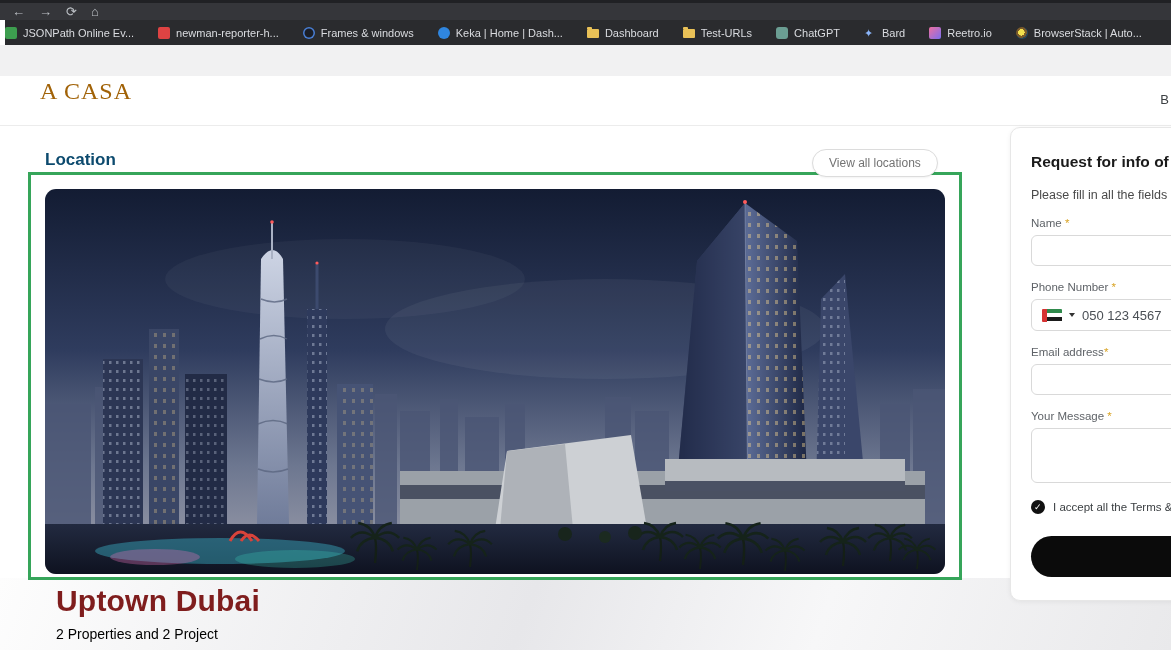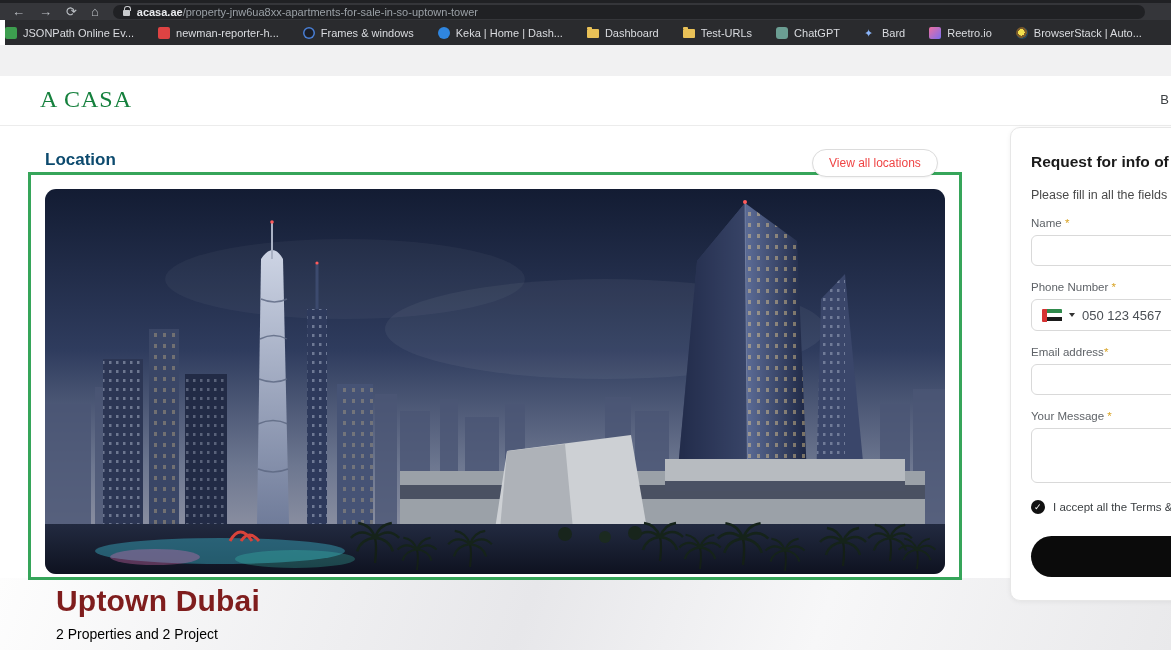--- a/index.html
+++ b/index.html
@@ -31,30 +31,30 @@
   .fav-folder::before { content:""; position:absolute; left:0; top:-2px; width:5px; height:2px; background:#e9c157; border-radius:1px 1px 0 0; }
   .fav-chatgpt { background:#6b9e93; border-radius:3px; }
   .fav-bard { background:transparent; }
   .fav-bard::before { content:"✦"; color:#8ab4f8; font-size:11px; line-height:12px; display:block; }
   .fav-reetro { background:linear-gradient(135deg,#ee6fa0,#7b6ff0); }
   .fav-browserstack { border-radius:50%; background:radial-gradient(circle at 45% 45%, #f2e04e 0 34%, #7a5a2a 35% 58%, #27485e 59% 100%); }
 
   
   .gray-strip { position:absolute; left:0; top:45px; width:1171px; height:31px; background:#f1f1f2; }
   .site-header { position:absolute; left:0; top:76px; width:1171px; height:50px; background:#ffffff; border-bottom:1px solid #ececec; }
-  .logo { position:absolute; left:40px; top:10px; font-family:"Liberation Serif", serif; font-size:24px;
-    letter-spacing:1px; color:#15803d; cursor:pointer; }
+  .logo { position:absolute; left:40px; top:2px; font-family:"Liberation Serif", serif; font-size:24px;
+    letter-spacing:1px; color:#a16207; cursor:pointer; }
   .nav-clipped { position:absolute; right:2px; top:16px; font-size:13px; color:#3c4043; cursor:pointer; }
 
   
   .bottom-fade { position:absolute; left:0; top:578px; width:1171px; height:72px; z-index:0;
     background:linear-gradient(110deg,#fdfdfd 0%,#e7e7ea 45%,#f7f7f8 70%,#e9e9eb 100%); }
   .section-title { position:absolute; left:45px; top:150px; font-size:17px; font-weight:600; color:#0c4a6e; z-index:1; }
   .view-all-btn { position:absolute; left:812px; top:149px; height:28px; padding:0 16px; background:#ffffff;
-    border:1px solid #dcdcdc; border-radius:15px; font-size:12px; color:#ef4444; line-height:26px;
+    border:1px solid #dcdcdc; border-radius:15px; font-size:12px; color:#737373; line-height:26px;
     box-shadow:0 1px 2px rgba(0,0,0,0.05); cursor:pointer; z-index:2; }
   .green-frame { position:absolute; left:28px; top:172px; width:934px; height:408px;
     border:3px solid #36a55a; z-index:1; }
   .photo-wrap { position:absolute; left:45px; top:189px; width:900px; height:385px; border-radius:11px;
     overflow:hidden; z-index:1; cursor:pointer; }
   .photo-wrap svg { display:block; width:100%; height:100%; }
   .property-title { position:absolute; left:56px; top:584px; font-size:30px; font-weight:600;
     letter-spacing:0.2px; color:#7f1d1d; z-index:1; }
   .property-meta { position:absolute; left:56px; top:626px; font-size:14px; color:#000000; z-index:1; }
 
@@ -90,24 +90,20 @@
     border-radius:21px; cursor:pointer; }
 </style>
 </head>
 <body>
 
 <div class="chrome-toolbar">
   <span class="nav-ico">←</span>
   <span class="nav-ico">→</span>
   <span class="nav-ico">⟳</span>
   <span class="nav-ico">⌂</span>
-  <div class="url-bar">
-    <span class="lock"></span>
-    <span class="url-text"><span class="url-domain">acasa.ae</span><span class="url-path">/property-jnw6ua8xx-apartments-for-sale-in-so-uptown-tower</span></span>
-  </div>
 </div>
 
 <div class="bookmarks-bar">
   <div class="bm">
       <span class="fav fav-jsonpath"></span>
       <span>JSONPath Online Ev...</span>
     </div>
   <div class="bm">
       <span class="fav fav-newman"></span>
       <span>newman-reporter-h...</span>

